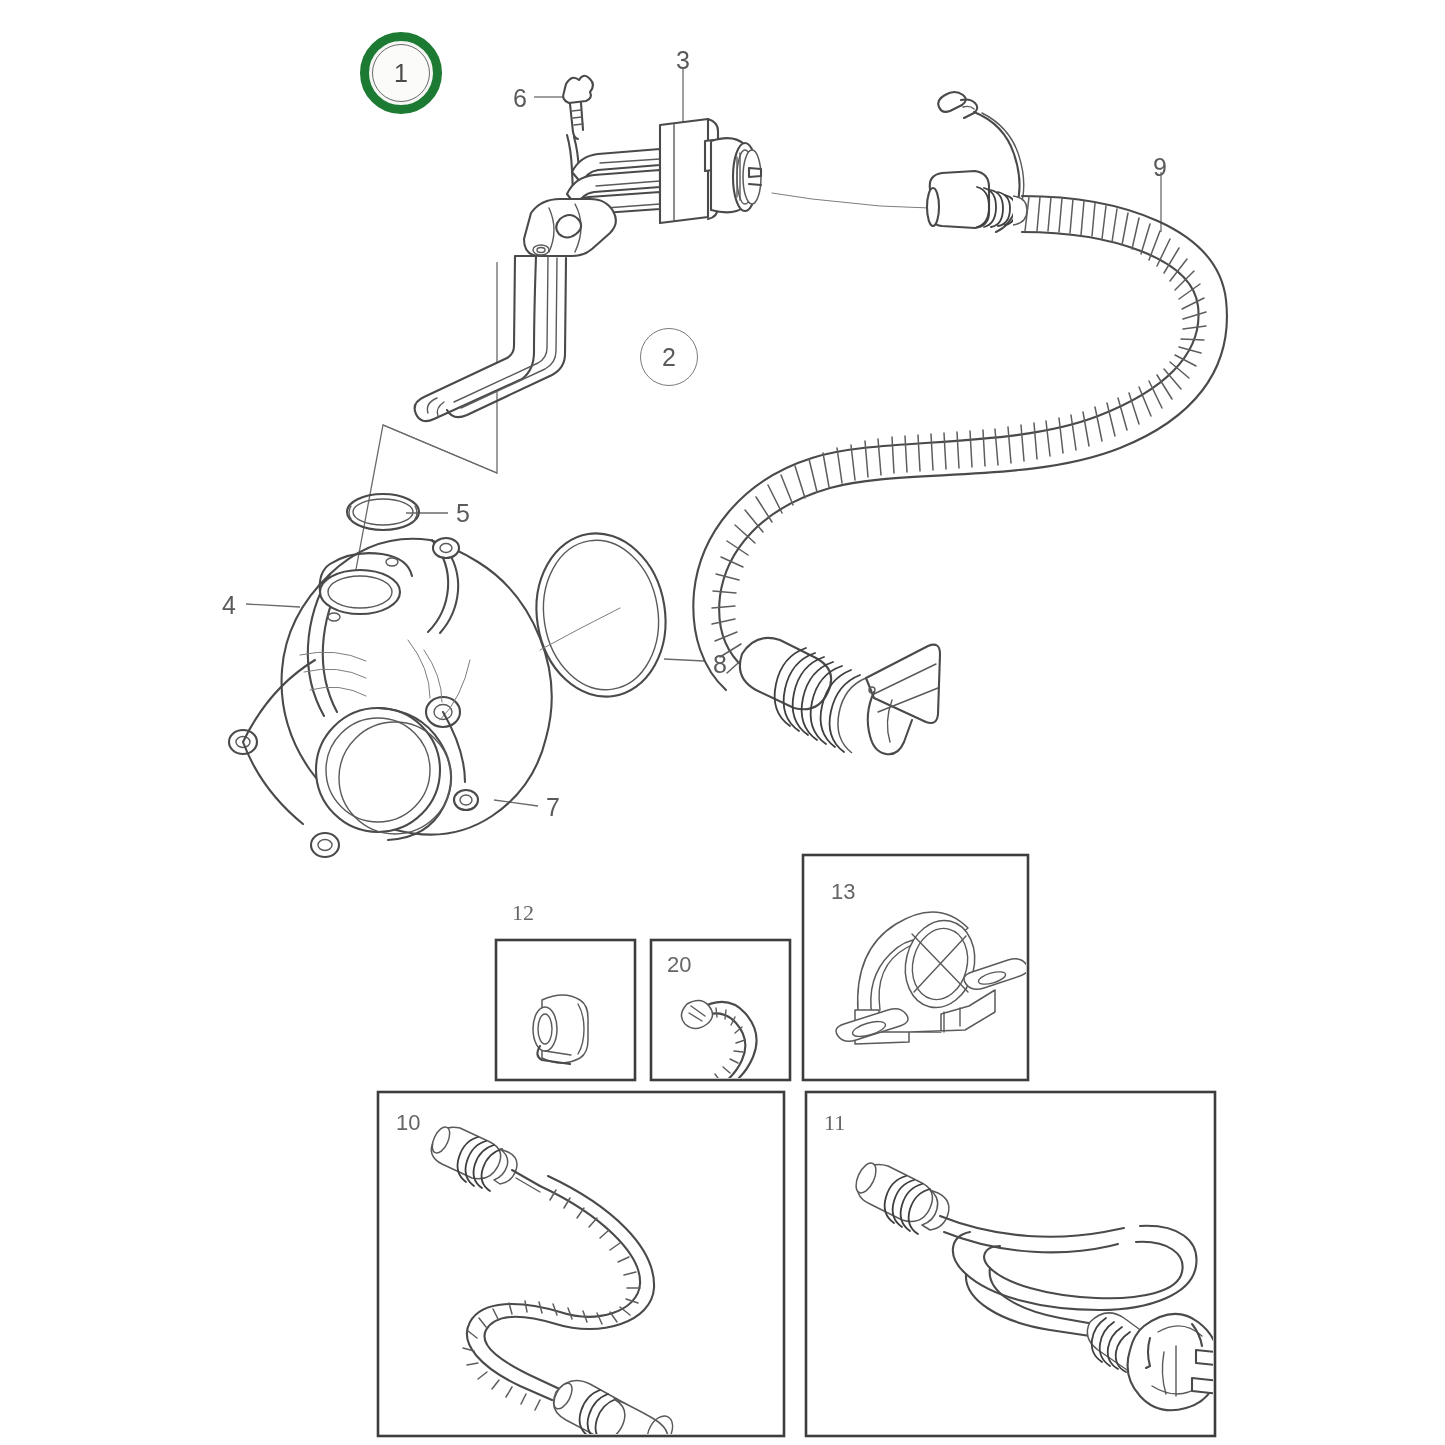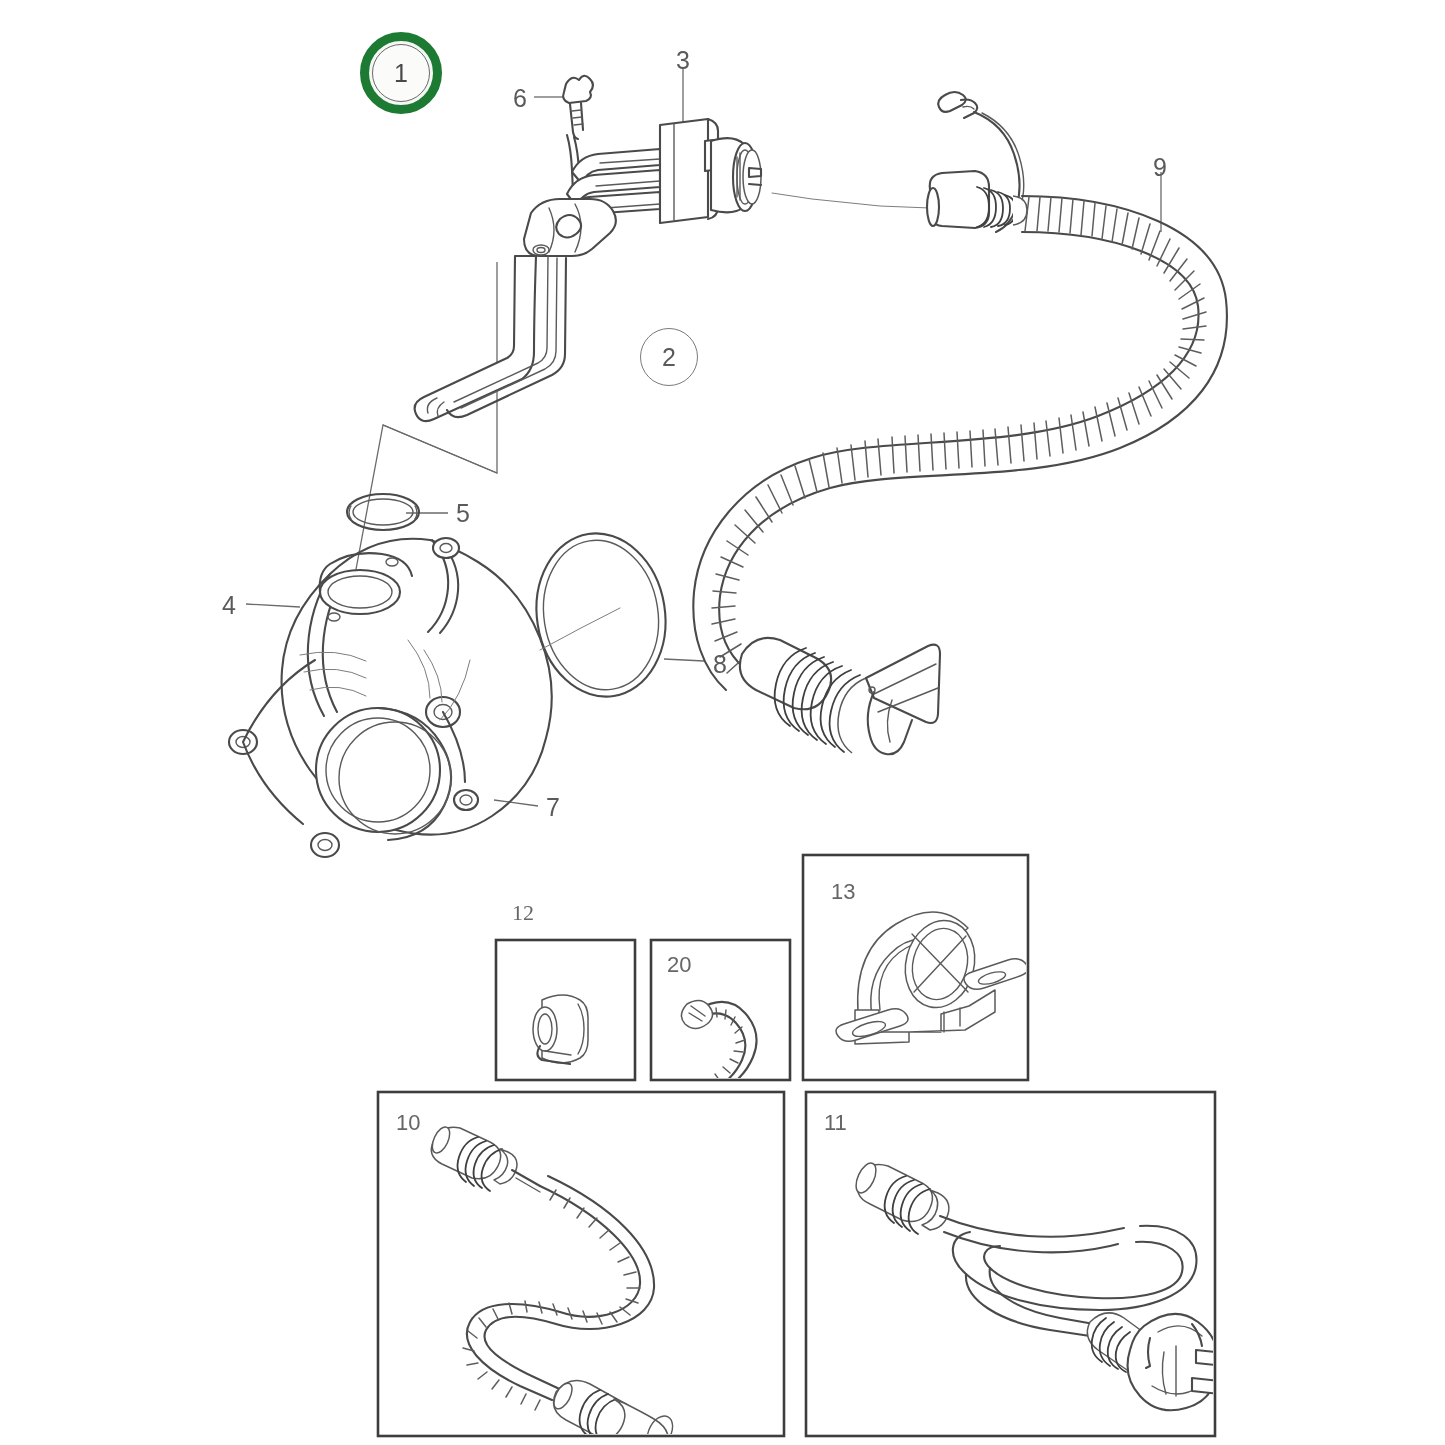--- a/index.html
+++ b/index.html
@@ -519,15 +519,15 @@
   <div class="lbl" id="lbl5" style="left: 456px; top: 501px;">5</div>
   <div class="lbl" id="lbl6" style="left: 513px; top: 86px;">6</div>
   <div class="lbl" id="lbl7" style="left: 546px; top: 795px;">7</div>
   <div class="lbl" id="lbl8" style="left: 713px; top: 652px;">8</div>
   <div class="lbl" id="lbl9" style="left: 1153px; top: 155px;">9</div>
 
   <div class="lbl box-lbl" id="lbl12" style="left: 512px; top: 902px; font-family: Liberation Serif, serif;">12</div>
   <div class="lbl box-lbl" id="lbl14" style="left: 667px; top: 954px;">20</div>
   <div class="lbl box-lbl" id="lbl13" style="left: 831px; top: 881px;">13</div>
   <div class="lbl box-lbl" id="lbl10" style="left: 396px; top: 1112px;">10</div>
-  <div class="lbl box-lbl" id="lbl11" style="left: 824px; top: 1112px;">11</div>
+  <div class="lbl box-lbl" id="lbl11" style="left: 824px; top: 1112px; font-family: Liberation Serif, serif;">11</div>
 
 </div>
 
 </body></html>

